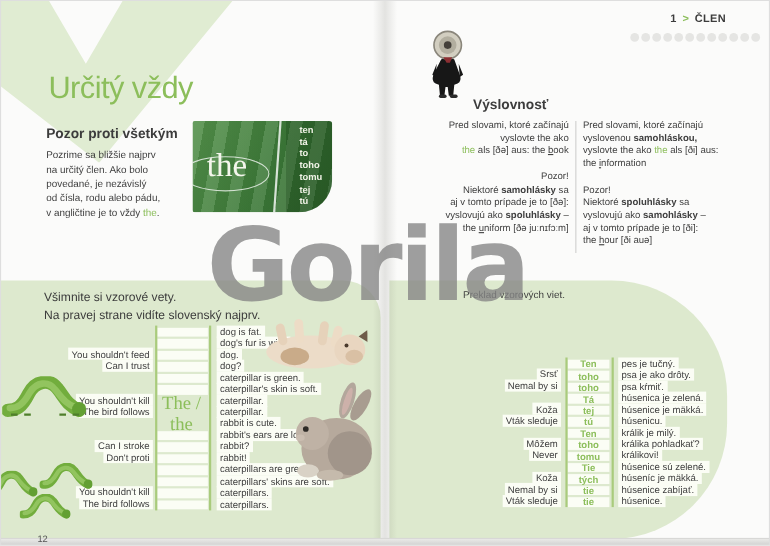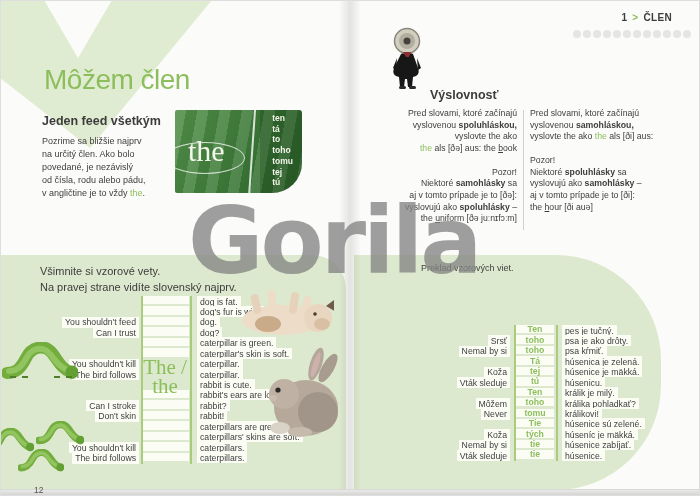--- a/index.html
+++ b/index.html
@@ -34,33 +34,33 @@
   .panel-right{left:354px;top:255px;width:307px;height:235px;background:#dde9ce;border-radius:0 105px 105px 0;}
   .examples-h{left:40px;font-size:11px;color:#3c3c3c;z-index:6;text-align:center;}
   .translation-h{left:389px;top:263px;font-size:9px;z-index:6;margin-left:32px;}
   
   .ex{z-index:6;}
   .ex-en{left:30px;top:296px;width:312px;height:168px;}
   .ex-sk{left:400px;top:325px;width:285px;height:136px;}
   .vline{position:absolute;top:0;bottom:0;width:2px;background:#a9cb7c;}
   .ex-en .vl1{left:111px;} .ex-en .vl2{left:160px;}
   .ex-sk .vl1{left:114px;} .ex-sk .vl2{left:156px;}
-  .ex-row{display:flex;align-items:flex-start;height:10.45px;font-size:8.7px;color:#3e3e3e;}
+  .ex-row{display:flex;align-items:flex-end;height:10.45px;font-size:8.7px;color:#3e3e3e;}
   .col-start{display:flex;justify-content:flex-end;flex:none;}
   .ex-en .col-start{width:109px;} .ex-sk .col-start{width:110px;}
   .col-mid{flex:none;display:flex;align-items:center;}
   .ex-en .col-mid{width:46px;margin-left:4px;} .ex-sk .col-mid{width:38px;margin-left:6px;}
   .col-end{margin-left:8px;white-space:nowrap;}
   .chip{background:#fbfdf5;padding:0.5px 3px;white-space:nowrap;}
   .blank-box{width:100%;height:8.4px;background:#fbfdf5;display:flex;align-items:center;justify-content:center;}
   .article-word{font-size:8.7px;font-weight:bold;color:#8cbe5b;line-height:8px;}
   .article-overlay{position:absolute;left:108px;top:62px;width:54px;text-align:center;z-index:7;
-                   font-family:"Liberation Serif",serif;font-size:21px;line-height:18.5px;color:#8cbe5b;}
-  
-  .chapter{right:28px;top:12px;font-size:10px;font-weight:bold;color:#3c3c3c;letter-spacing:0.3px;}
+                   font-family:"Liberation Serif",serif;font-size:17px;line-height:18.5px;color:#8cbe5b;}
+  
+  .chapter{right:40px;top:12px;font-size:10px;font-weight:bold;color:#3c3c3c;letter-spacing:0.3px;}
   .chapter .sep{color:#8cbe5b;padding:0 2px;}
   .dots{left:573px;top:30px;display:flex;gap:2px;}
   .dot{width:8px;height:8px;border-radius:50%;background:#e5e5e3;}
   .section-h{left:430px;top:88px;font-size:12.5px;font-weight:bold;color:#3c3c3c;}
   
   .pron{top:108px;font-size:8.7px;line-height:11.7px;color:#3e3e3e;}
   .pron-left{left:380px;width:137px;text-align:right;}
   .pron-right{left:530px;width:140px;text-align:left;}
   .pron-divider{left:523px;top:110px;width:1px;height:120px;background:#cfcfcd;}
   .rline{min-height:11.7px;} .rgap{height:10px;}
@@ -69,22 +69,22 @@
   
   .watermark{left:188px;top:196px;z-index:50;font-size:92px;font-weight:bold;line-height:1;
              font-family:"DejaVu Sans",sans-serif;letter-spacing:-3px;color:rgba(132,132,132,0.78);pointer-events:none;}
   svg{display:block;}
 </style>
 </head>
 <body>
 
 <div class="abs chevron"></div>
 
-<div class="abs page-title">Môžem člen</div>
-<div class="abs page-subtitle">Jeden feed všetkým</div>
+<div class="abs page-title">Určitý vždy</div>
+<div class="abs page-subtitle">Pozor proti všetkým</div>
 <div class="abs intro">
     <div class="rline"><span>Pozrime sa bližšie najprv</span></div>
     <div class="rline"><span>na určitý člen. Ako bolo</span></div>
     <div class="rline"><span>povedané, je nezávislý</span></div>
     <div class="rline"><span>od čísla, rodu alebo pádu,</span></div>
     <div class="rline"><span>v angličtine je to vždy </span><span class="g">the</span><span>.</span></div>
   </div>
 
 <div class="abs grass">
   <div class="grass-shade"></div>
@@ -189,21 +189,21 @@
       <div class="col-start">
         <span class="chip">Can I stroke</span>
       </div>
       <div class="col-mid">
         <div class="blank-box"></div>
       </div>
       <div class="col-end"><span class="chip">rabbit?</span></div>
     </div>
     <div class="ex-row">
       <div class="col-start">
-        <span class="chip">Don't skin</span>
+        <span class="chip">Don't proti</span>
       </div>
       <div class="col-mid">
         <div class="blank-box"></div>
       </div>
       <div class="col-end"><span class="chip">rabbit!</span></div>
     </div>
     <div class="ex-row">
       <div class="col-start"></div>
       <div class="col-mid">
         <div class="blank-box"></div>
@@ -316,35 +316,35 @@
   <circle cx="20" cy="15" r="12.5" fill="#d2cec0" stroke="#8a867b" stroke-width="1.5"></circle>
   <circle cx="20" cy="15" r="8" fill="#b2ae9f"></circle>
   <circle cx="20" cy="15" r="3.5" fill="#44403a"></circle>
   <path d="M16,26 l3,5 h3 l2,-5 z" fill="#8c2f33"></path>
 </svg>
 
 <div class="abs section-h">Výslovnosť</div>
 
 <div class="abs pron pron-left">
     <div class="rline"><span>Pred slovami, ktoré začínajú</span></div>
-    <div class="rline"><span>vyslovenou </span><span class="b">spoluhláskou,</span></div>
     <div class="rline"><span>vyslovte the ako</span></div>
     <div class="rline"><span class="g">the</span><span> als [ðə] aus: the </span><span class="u">b</span><span>ook</span></div>
     <div class="rline rgap"></div>
     <div class="rline"><span>Pozor!</span></div>
     <div class="rline"><span>Niektoré </span><span class="b">samohlásky</span><span> sa</span></div>
     <div class="rline"><span>aj v tomto prípade je to [ðə]:</span></div>
     <div class="rline"><span>vyslovujú ako </span><span class="b">spoluhlásky</span><span> –</span></div>
     <div class="rline"><span>the </span><span class="u">u</span><span>niform [ðə juːnɪfɔːm]</span></div>
   </div>
 <div class="abs pron-divider"></div>
 <div class="abs pron pron-right">
     <div class="rline"><span>Pred slovami, ktoré začínajú</span></div>
     <div class="rline"><span>vyslovenou </span><span class="b">samohláskou,</span></div>
     <div class="rline"><span>vyslovte the ako </span><span class="g">the</span><span> als [ði] aus:</span></div>
+    <div class="rline"><span>the </span><span class="u">i</span><span>nformation</span></div>
     <div class="rline rgap"></div>
     <div class="rline"><span>Pozor!</span></div>
     <div class="rline"><span>Niektoré </span><span class="b">spoluhlásky</span><span> sa</span></div>
     <div class="rline"><span>vyslovujú ako </span><span class="b">samohlásky</span><span> –</span></div>
     <div class="rline"><span>aj v tomto prípade je to [ði]:</span></div>
     <div class="rline"><span>the </span><span class="u">h</span><span>our [ði auə]</span></div>
   </div>
 
 <div class="abs panel-right"></div>
 <div class="abs translation-h">Preklad vzorových viet.</div>

